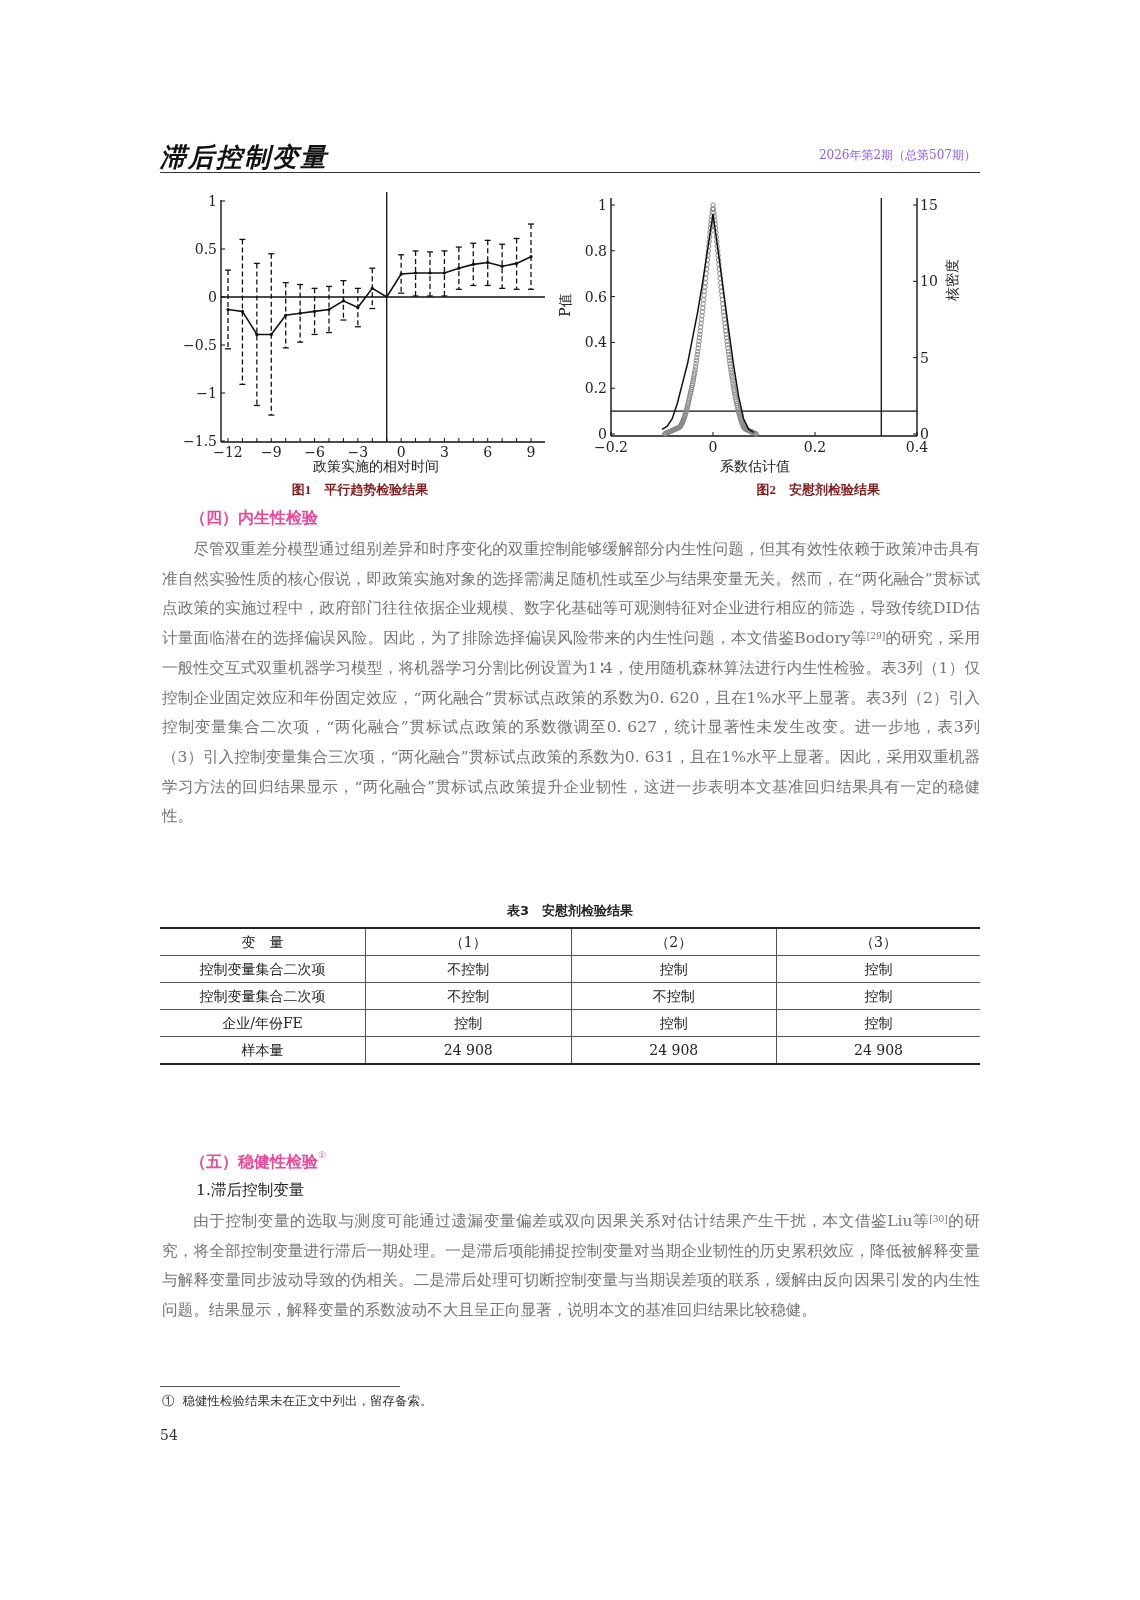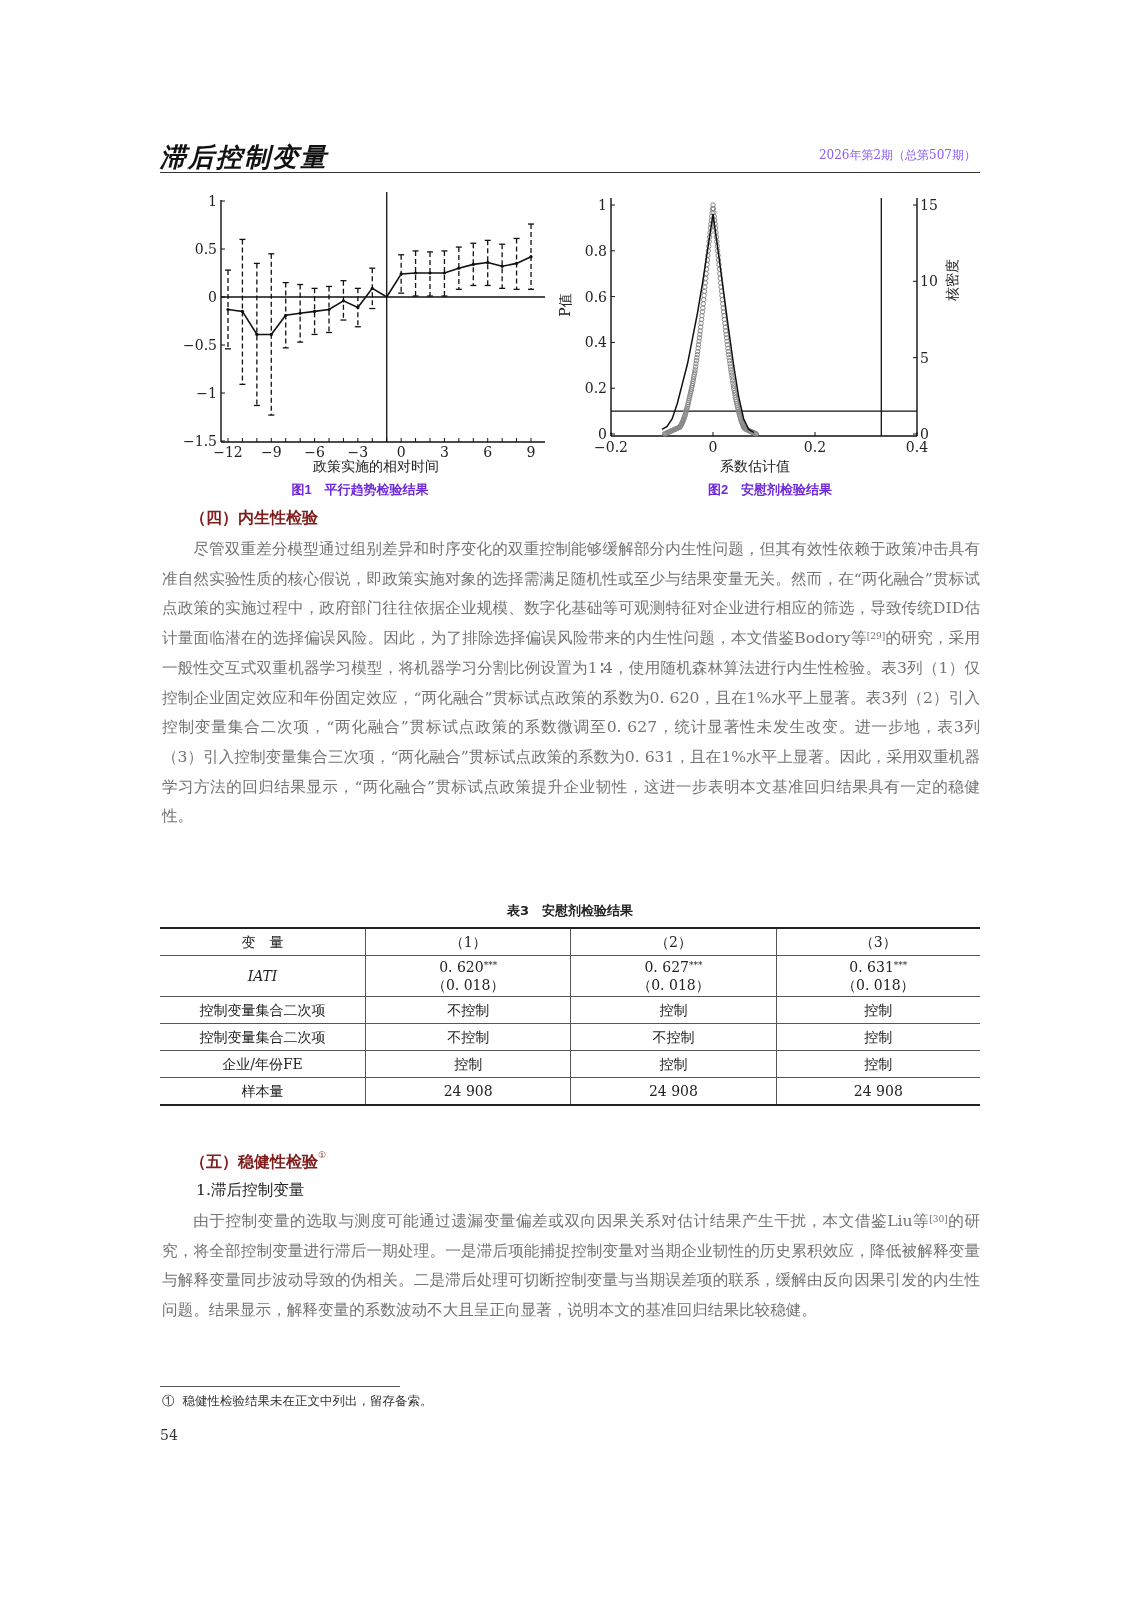--- a/index.html
+++ b/index.html
@@ -3,22 +3,22 @@
 <meta charset="utf-8">
 <style>
   html, body { margin:0; padding:0; background:#ffffff; }
   body { width:1140px; height:1600px; position:relative; overflow:hidden;
          font-family:"DejaVu Serif", "Liberation Serif", serif; color:#222; }
   .abs { position:absolute; }
   .header-logo { left:160px; top:140px; font-size:26px; font-weight:bold; font-style:italic; letter-spacing:2px; color:#111; }
   .header-issue { right:164px; top:147px; font-size:12px; color:#8b5cf6; }
   .header-rule { left:160px; top:172px; width:820px; height:0; border-top:1.5px solid #333; }
   svg text { font-family:"DejaVu Serif","Liberation Serif",serif; fill:#222; }
-  .fig-caption { font-family:Liberation Sans, sans-serif; font-size:13px; font-weight:bold; color:#6d28d9; }
-  .section-head { font-family:Liberation Serif, serif; font-size:16px; font-weight:bold; color:#7f1d1d; }
+  .fig-caption { font-family:Liberation Serif, serif; font-size:13px; font-weight:bold; color:#7f1d1d; }
+  .section-head { font-family:Liberation Serif, serif; font-size:16px; font-weight:bold; color:#ec4899; }
   .para { left:162px; width:818px; font-size:15.6px; line-height:29.7px; text-align:justify; color:#737373; }
   .para p { margin:0; text-indent:2em; }
   sup { font-size:9px; vertical-align:top; position:relative; top:-2px; }
   .table-title { left:160px; width:820px; top:902px; text-align:center; font-family:"DejaVu Sans","Liberation Sans",sans-serif; font-size:13px; font-weight:bold; }
   table.t3 { position:absolute; left:160px; top:927px; width:820px; border-collapse:collapse; font-size:14px; }
   table.t3 td { text-align:center; border-bottom:1px solid #555; border-right:1px solid #555; padding:0; height:26px; line-height:18px; }
   table.t3 td:last-child { border-right:none; }
   table.t3 tr:first-child td { border-top:2px solid #222; }
   table.t3 tr:last-child td { border-bottom:2px solid #222; }
   table.t3 td.c0 { width:205px; }
@@ -402,43 +402,37 @@
       <text x="163" y="262" text-anchor="middle" font-size="14">0</text>
       <line x1="265" y1="246" x2="265" y2="242" stroke="#111"></line>
       <text x="265" y="262" text-anchor="middle" font-size="14">0.2</text>
       <line x1="367.00000000000006" y1="246" x2="367.00000000000006" y2="242" stroke="#111"></line>
       <text x="367.00000000000006" y="262" text-anchor="middle" font-size="14">0.4</text>
     </g>
   <text x="205" y="281" text-anchor="middle" font-size="14">系数估计值</text>
   <text transform="translate(20,115) rotate(-90)" text-anchor="middle" font-size="14">P值</text>
   <text transform="translate(407,90) rotate(-90)" text-anchor="middle" font-size="14">核密度</text>
 </svg>
-<div class="abs fig-caption" style="left:660px;top:481px;width:220px;text-align:center;">图2　安慰剂检验结果</div>
+<div class="abs fig-caption" style="left:660px;top:481px;width:220px;text-align:right;">图2　安慰剂检验结果</div>
 
 <div class="abs section-head" style="left:190px;top:508px;">（四）内生性检验</div>
 <div class="abs para" style="top:535px;">
   <p><span>尽管双重差分模型通过组别差异和时序变化的双重控制能够缓解部分内生性问题，但其有效性依赖于政策冲击具有准自然实验性质的核心假说，即政策实施对象的选择需满足随机性或至少与结果变量无关。然而，在“两化融合”贯标试点政策的实施过程中，政府部门往往依据企业规模、数字化基础等可观测特征对企业进行相应的筛选，导致传统DID估计量面临潜在的选择偏误风险。因此，为了排除选择偏误风险带来的内生性问题，本文借鉴Bodory等</span><sup>[29]</sup><span>的研究，采用一般性交互式双重机器学习模型，将机器学习分割比例设置为1∶4，使用随机森林算法进行内生性检验。表3列（1）仅控制企业固定效应和年份固定效应，“两化融合”贯标试点政策的系数为0. 620，且在1%水平上显著。表3列（2）引入控制变量集合二次项，“两化融合”贯标试点政策的系数微调至0. 627，统计显著性未发生改变。进一步地，表3列（3）引入控制变量集合三次项，“两化融合”贯标试点政策的系数为0. 631，且在1%水平上显著。因此，采用双重机器学习方法的回归结果显示，“两化融合”贯标试点政策提升企业韧性，这进一步表明本文基准回归结果具有一定的稳健性。</span></p>
 </div>
 
 <div class="abs table-title">表3　安慰剂检验结果</div>
 <table class="t3">
   <tbody>
       <tr>
     <td class="c0">变　量</td>
     <td>（1）</td>
     <td>（2）</td>
     <td>（3）</td>
   </tr>
   <tr>
-    <td class="c0 it" style="height:40px;">IATI</td>
-    <td><span>0. 620</span><sup>***</sup><br><span>（0. 018）</span></td>
-    <td><span>0. 627</span><sup>***</sup><br><span>（0. 018）</span></td>
-    <td><span>0. 631</span><sup>***</sup><br><span>（0. 018）</span></td>
-  </tr>
-  <tr>
         <td class="c0">控制变量集合二次项</td>
         <td>不控制</td>
         <td>控制</td>
         <td>控制</td>
       </tr>
   <tr>
         <td class="c0">控制变量集合二次项</td>
         <td>不控制</td>
         <td>不控制</td>
         <td>控制</td>

